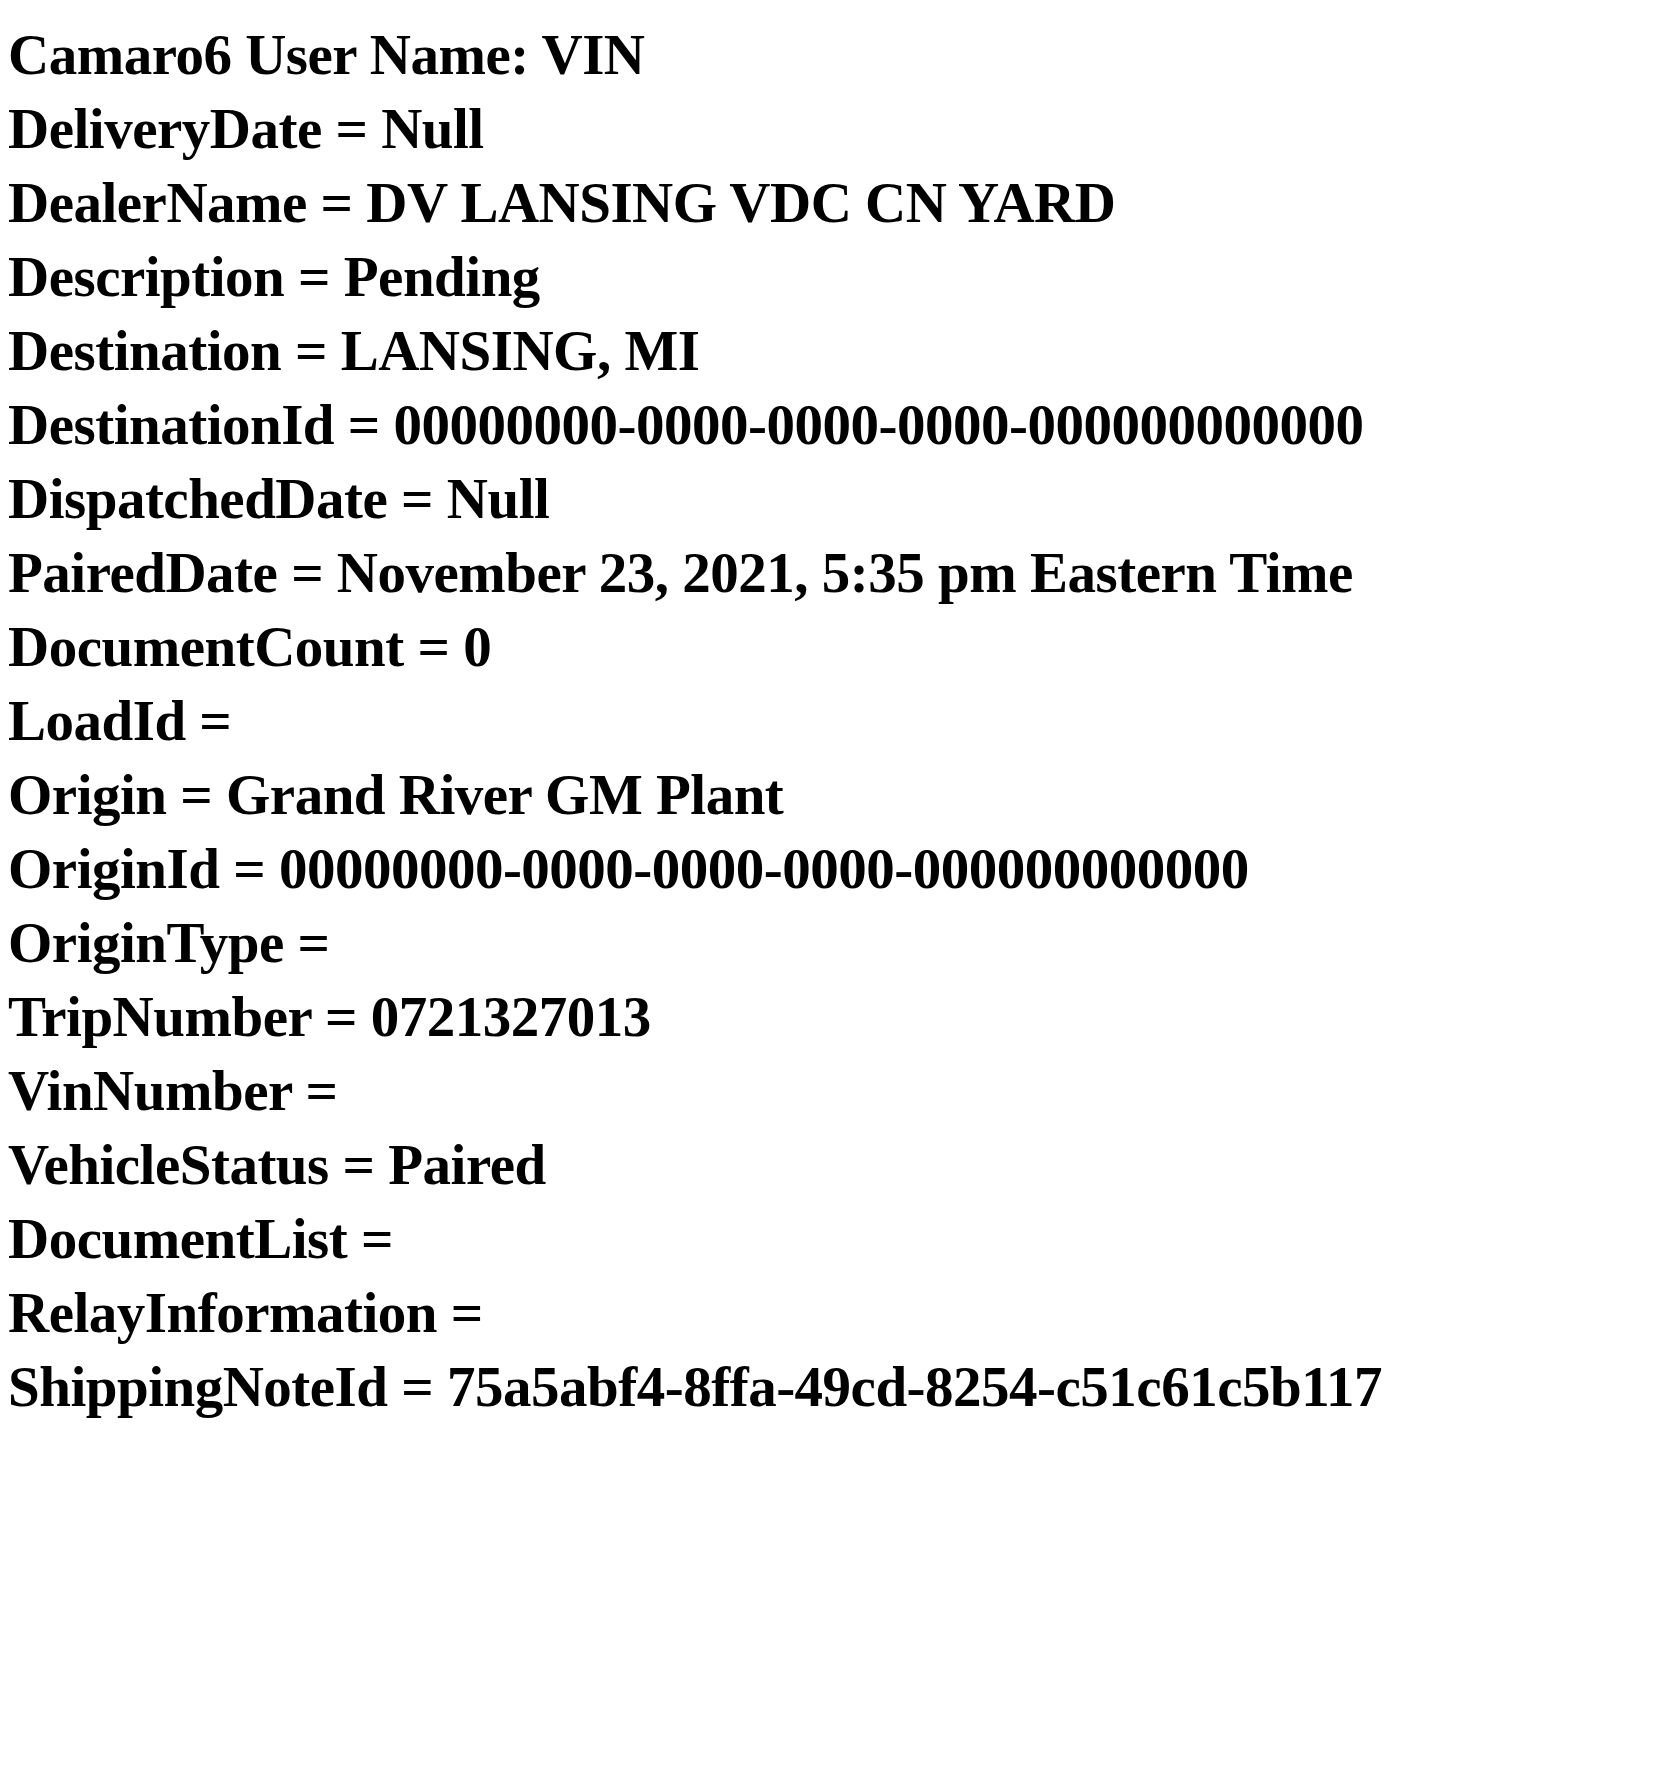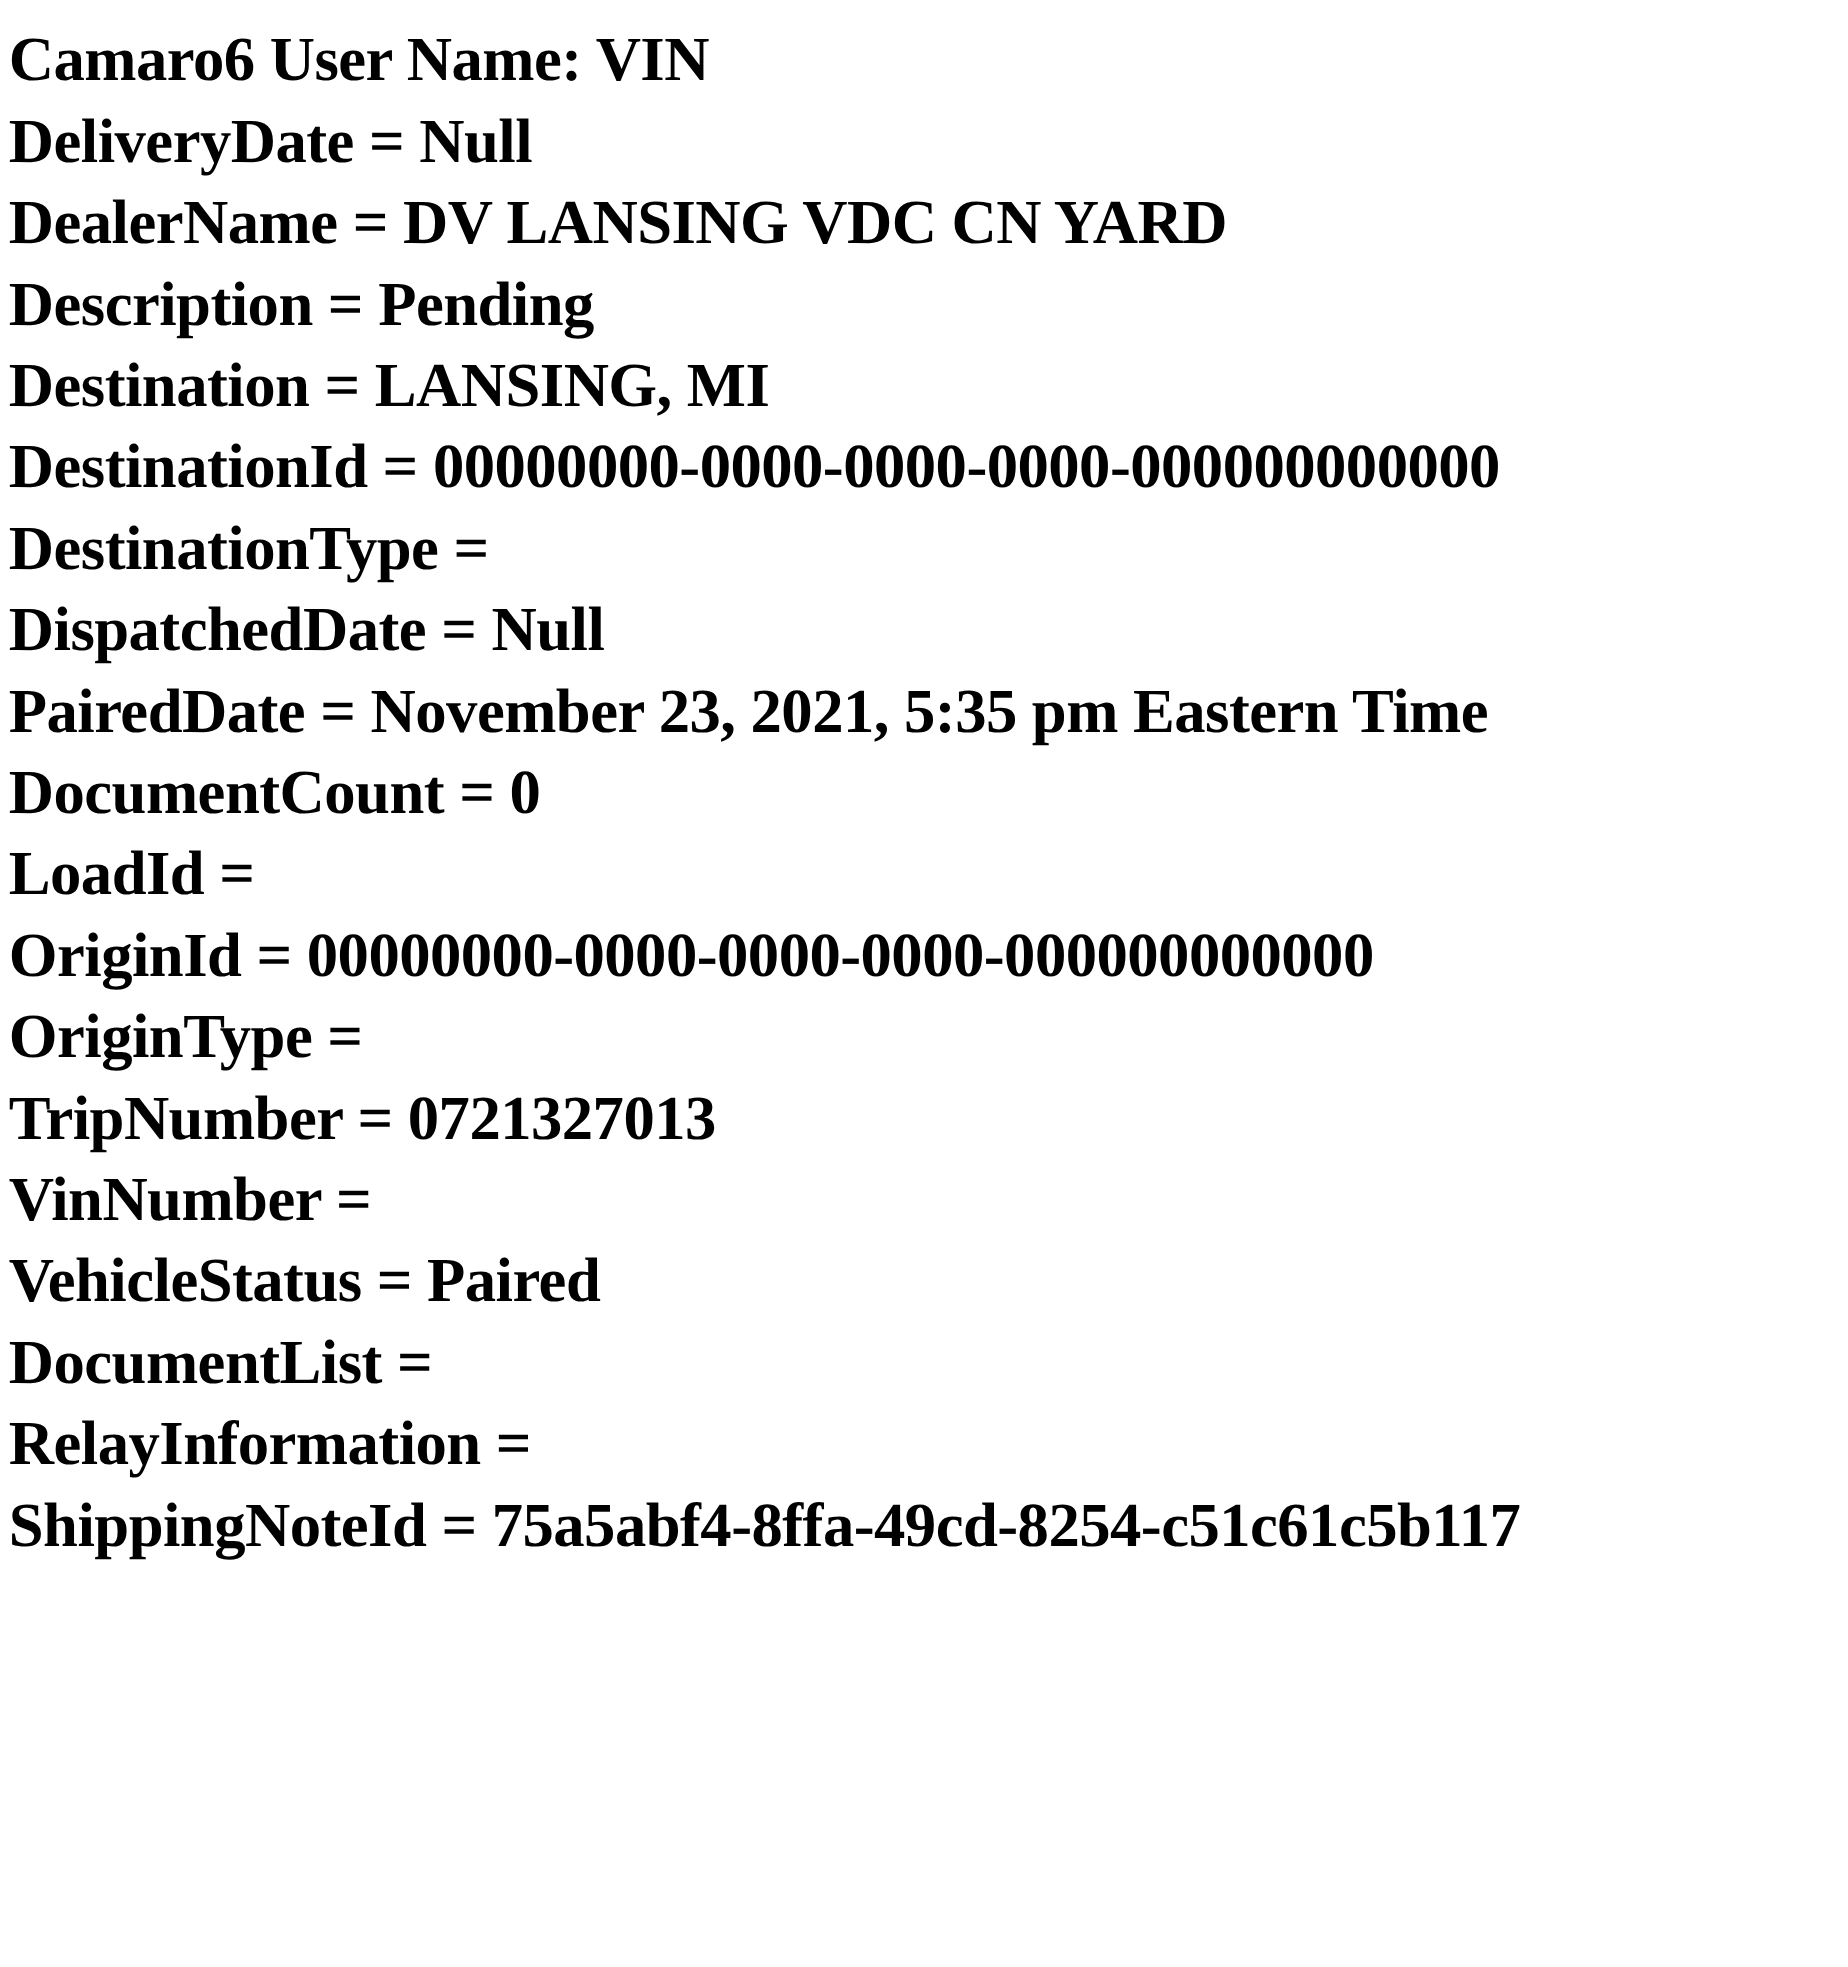--- a/index.html
+++ b/index.html
@@ -41,31 +41,31 @@
   <div class="row"><span>DeliveryDate</span><span> = </span><span>Null</span></div>
 
   <div class="row"><span>DealerName</span><span> = </span><span>DV LANSING VDC CN YARD</span></div>
 
   <div class="row"><span>Description</span><span> = </span><span>Pending</span></div>
 
   <div class="row"><span>Destination</span><span> = </span><span>LANSING, MI</span></div>
 
   <div class="row"><span>DestinationId</span><span> = </span><span>00000000-0000-0000-0000-000000000000</span></div>
 
-  <div class="row"><span>DestinationType</span><span> = </span><span></span></div>
 
   <div class="row"><span>DispatchedDate</span><span> = </span><span>Null</span></div>
 
   <div class="row"><span>PairedDate</span><span> = </span><span>November 23, 2021, 5:35 pm Eastern Time</span></div>
 
   <div class="row"><span>DocumentCount</span><span> = </span><span>0</span></div>
 
 
   <div class="row"><span>LoadId</span><span> = </span><span></span></div>
 
+  <div class="row"><span>Origin</span><span> = </span><span>Grand River GM Plant</span></div>
 
   <div class="row"><span>OriginId</span><span> = </span><span>00000000-0000-0000-0000-000000000000</span></div>
 
   <div class="row"><span>OriginType</span><span> = </span><span></span></div>
 
   <div class="row"><span>TripNumber</span><span> = </span><span>0721327013</span></div>
 
   <div class="row"><span>VinNumber</span><span> = </span><span></span></div>
 
   <div class="row"><span>VehicleStatus</span><span> = </span><span>Paired</span></div>

